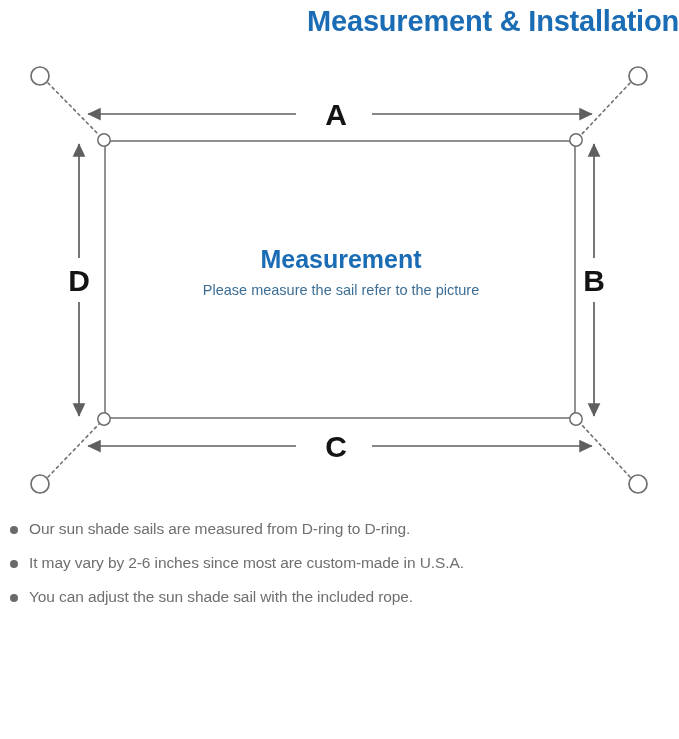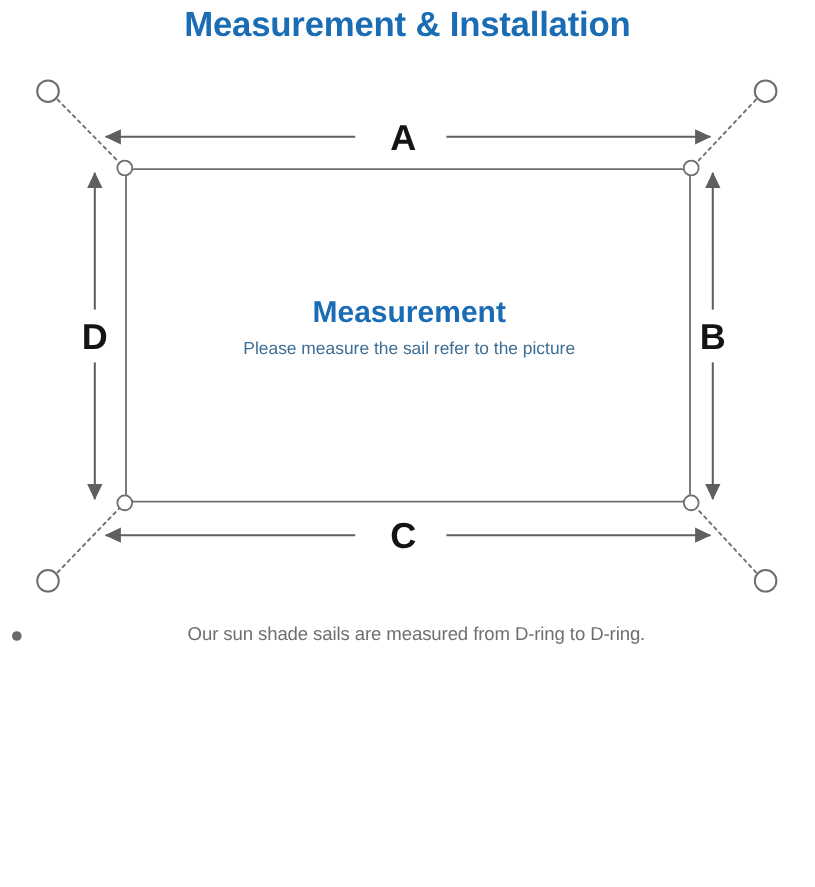--- a/index.html
+++ b/index.html
@@ -6,21 +6,21 @@
   body{
     width:679px;height:739px;
     background:#ffffff;
     font-family:"Liberation Sans", sans-serif;
     overflow:hidden;
     position:relative;
   }
   #page-title{
     position:absolute;
     left:0;top:0;width:679px;
-    text-align:center;
+    text-align:right;
     font-size:29px;
     font-weight:bold;
     color:#1a6cb5;
     letter-spacing:-0.2px;
     line-height:40px;
     padding-top:1px;
     white-space:nowrap;
   }
   #diagram-wrap{
     position:absolute;
@@ -43,21 +43,20 @@
   .center-sub{
     font-family:"Liberation Sans", sans-serif;
     font-size:14.5px;
     font-weight:normal;
     fill:#3c6e95;
   }
   #notes{
     position:absolute;
     left:0;top:518px;
     width:679px;
-    text-align:center;
   }
   .note-row{
     display:flex;
     align-items:flex-start;
     padding:0 14px 0 10px;
     margin-bottom:13px;
   }
   .note-bullet{
     flex:0 0 auto;
     width:8px;height:8px;
@@ -141,13 +140,21 @@
     <text class="center-title" x="341" y="224" text-anchor="middle">Measurement</text>
     <text class="center-sub" x="341" y="251" text-anchor="middle">Please measure the sail refer to the picture</text>
   </svg>
 </div>
 
 <div id="notes">
   <div class="note-row">
     <span class="note-bullet"></span>
     <span class="note-text">Our sun shade sails are measured from D-ring to D-ring.</span>
   </div>
+  <div class="note-row">
+    <span class="note-bullet"></span>
+    <span class="note-text">It may vary by 2-6 inches since most are custom-made in U.S.A.</span>
+  </div>
+  <div class="note-row">
+    <span class="note-bullet"></span>
+    <span class="note-text">You can adjust the sun shade sail with the included rope.</span>
+  </div>
 </div>
 
 </body></html>

